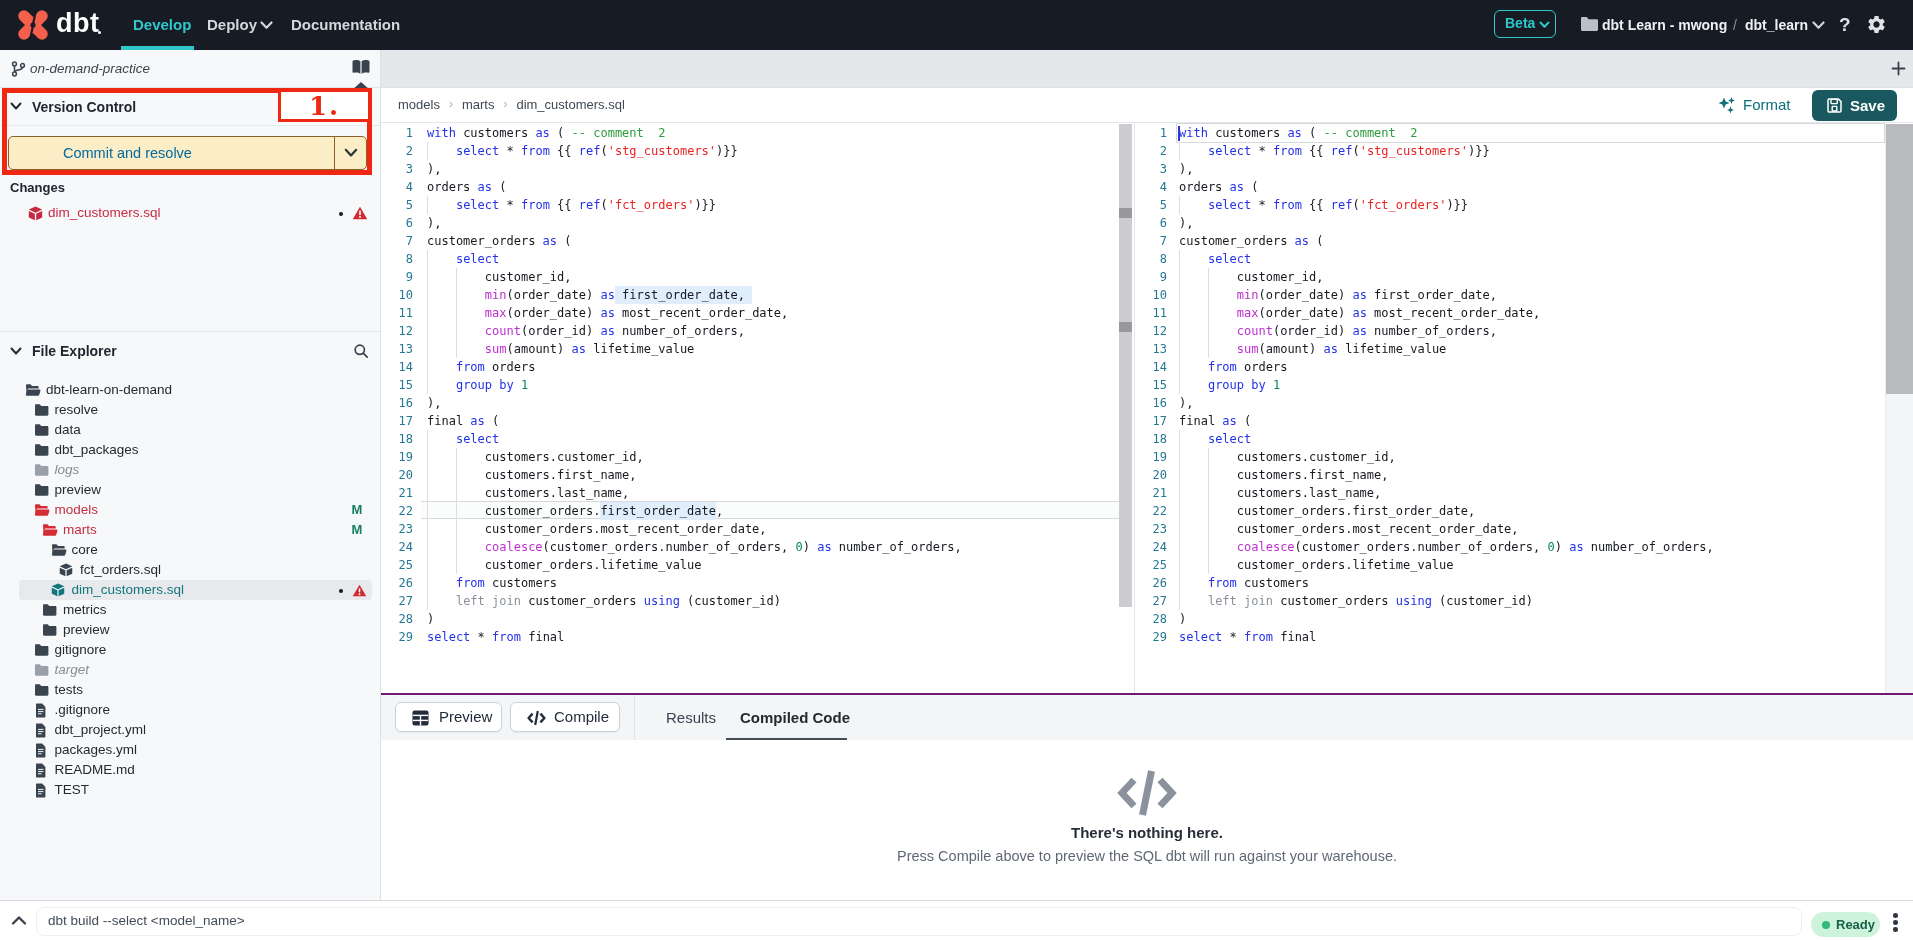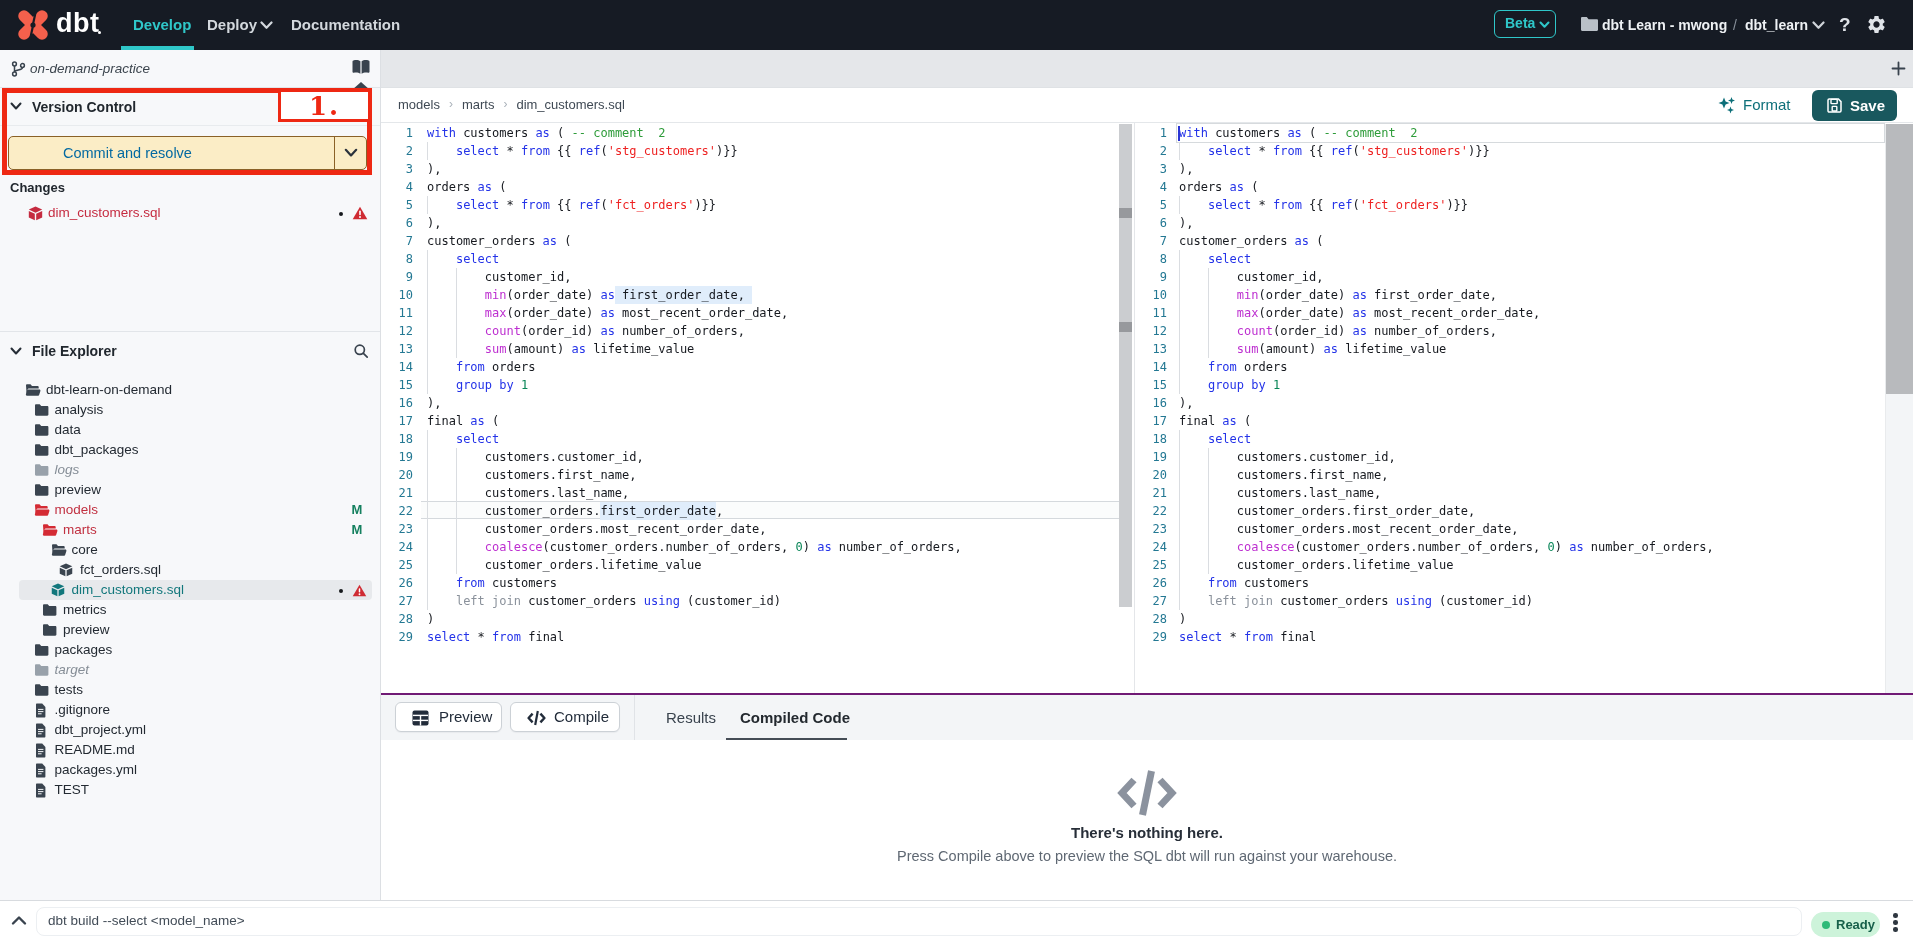--- a/index.html
+++ b/index.html
@@ -255,21 +255,21 @@
         <span class="t-icon" style="left:25px"><svg width="16" height="14" viewBox="0 0 16 14">
             <path d="M1 2.4 C1 1.8 1.5 1.3 2.1 1.3 h3.4 l1.5 1.8 h5.6 c.6 0 1.1.5 1.1 1.1 v1.2 h-10 c-.5 0-.9.3-1 .8 L1.6 11z" fill="#3a444f"></path>
             <path d="M3.1 6.5 h11.3 c.7 0 1.2.7 1 1.4 l-1.2 3.9 c-.1.5-.6.9-1.1.9 H1.9 c-.7 0-1.2-.7-1-1.4 l1.1-3.9 c.1-.5.6-.9 1.1-.9z" fill="#3a444f"></path>
           </svg></span>
         <span class="t-label" style="left:46px">dbt-learn-on-demand</span>
       </div>
       <div class="tree-row">
         <span class="t-icon" style="left:33.5px"><svg width="15" height="14" viewBox="0 0 15 14">
             <path d="M1 2.4 C1 1.8 1.5 1.3 2.1 1.3 h3.6 l1.5 1.8 h6.1 c.6 0 1.1.5 1.1 1.1 v7.4 c0 .6-.5 1.1-1.1 1.1 H2.1 C1.5 12.7 1 12.2 1 11.6 Z" fill="#3a444f"></path>
           </svg></span>
-        <span class="t-label" style="left:54.5px">analysis</span>
+        <span class="t-label" style="left:54.5px">resolve</span>
       </div>
       <div class="tree-row">
         <span class="t-icon" style="left:33.5px"><svg width="15" height="14" viewBox="0 0 15 14">
             <path d="M1 2.4 C1 1.8 1.5 1.3 2.1 1.3 h3.6 l1.5 1.8 h6.1 c.6 0 1.1.5 1.1 1.1 v7.4 c0 .6-.5 1.1-1.1 1.1 H2.1 C1.5 12.7 1 12.2 1 11.6 Z" fill="#3a444f"></path>
           </svg></span>
         <span class="t-label" style="left:54.5px">data</span>
       </div>
       <div class="tree-row">
         <span class="t-icon" style="left:33.5px"><svg width="15" height="14" viewBox="0 0 15 14">
             <path d="M1 2.4 C1 1.8 1.5 1.3 2.1 1.3 h3.6 l1.5 1.8 h6.1 c.6 0 1.1.5 1.1 1.1 v7.4 c0 .6-.5 1.1-1.1 1.1 H2.1 C1.5 12.7 1 12.2 1 11.6 Z" fill="#3a444f"></path>
@@ -343,21 +343,21 @@
       <div class="tree-row">
         <span class="t-icon" style="left:42px"><svg width="15" height="14" viewBox="0 0 15 14">
             <path d="M1 2.4 C1 1.8 1.5 1.3 2.1 1.3 h3.6 l1.5 1.8 h6.1 c.6 0 1.1.5 1.1 1.1 v7.4 c0 .6-.5 1.1-1.1 1.1 H2.1 C1.5 12.7 1 12.2 1 11.6 Z" fill="#3a444f"></path>
           </svg></span>
         <span class="t-label" style="left:63px">preview</span>
       </div>
       <div class="tree-row">
         <span class="t-icon" style="left:33.5px"><svg width="15" height="14" viewBox="0 0 15 14">
             <path d="M1 2.4 C1 1.8 1.5 1.3 2.1 1.3 h3.6 l1.5 1.8 h6.1 c.6 0 1.1.5 1.1 1.1 v7.4 c0 .6-.5 1.1-1.1 1.1 H2.1 C1.5 12.7 1 12.2 1 11.6 Z" fill="#3a444f"></path>
           </svg></span>
-        <span class="t-label" style="left:54.5px">packages</span>
+        <span class="t-label" style="left:54.5px">gitignore</span>
       </div>
       <div class="tree-row">
         <span class="t-icon" style="left:33.5px"><svg width="15" height="14" viewBox="0 0 15 14">
             <path d="M1 2.4 C1 1.8 1.5 1.3 2.1 1.3 h3.6 l1.5 1.8 h6.1 c.6 0 1.1.5 1.1 1.1 v7.4 c0 .6-.5 1.1-1.1 1.1 H2.1 C1.5 12.7 1 12.2 1 11.6 Z" fill="#98a1aa"></path>
           </svg></span>
         <span class="t-label muted" style="left:54.5px">target</span>
       </div>
       <div class="tree-row">
         <span class="t-icon" style="left:33.5px"><svg width="15" height="14" viewBox="0 0 15 14">
             <path d="M1 2.4 C1 1.8 1.5 1.3 2.1 1.3 h3.6 l1.5 1.8 h6.1 c.6 0 1.1.5 1.1 1.1 v7.4 c0 .6-.5 1.1-1.1 1.1 H2.1 C1.5 12.7 1 12.2 1 11.6 Z" fill="#3a444f"></path>
@@ -382,30 +382,30 @@
           </svg></span>
         <span class="t-label" style="left:54.5px">dbt_project.yml</span>
       </div>
       <div class="tree-row">
         <span class="t-icon" style="left:33.5px"><svg width="13" height="15" viewBox="0 0 13 15">
             <path d="M2 1.6 C2 1 2.4.6 3 .6 h5.2 L11.4 4 v9.4 c0 .6-.4 1-1 1 H3 c-.6 0-1-.4-1-1z" fill="#3a444f"></path>
             <line x1="4" y1="6.4" x2="9.4" y2="6.4" stroke="#f7f8fa" stroke-width="1"></line>
             <line x1="4" y1="8.6" x2="9.4" y2="8.6" stroke="#f7f8fa" stroke-width="1"></line>
             <line x1="4" y1="10.8" x2="7.6" y2="10.8" stroke="#f7f8fa" stroke-width="1"></line>
           </svg></span>
-        <span class="t-label" style="left:54.5px">README.md</span>
+        <span class="t-label" style="left:54.5px">packages.yml</span>
       </div>
       <div class="tree-row">
         <span class="t-icon" style="left:33.5px"><svg width="13" height="15" viewBox="0 0 13 15">
             <path d="M2 1.6 C2 1 2.4.6 3 .6 h5.2 L11.4 4 v9.4 c0 .6-.4 1-1 1 H3 c-.6 0-1-.4-1-1z" fill="#3a444f"></path>
             <line x1="4" y1="6.4" x2="9.4" y2="6.4" stroke="#f7f8fa" stroke-width="1"></line>
             <line x1="4" y1="8.6" x2="9.4" y2="8.6" stroke="#f7f8fa" stroke-width="1"></line>
             <line x1="4" y1="10.8" x2="7.6" y2="10.8" stroke="#f7f8fa" stroke-width="1"></line>
           </svg></span>
-        <span class="t-label" style="left:54.5px">packages.yml</span>
+        <span class="t-label" style="left:54.5px">README.md</span>
       </div>
       <div class="tree-row">
         <span class="t-icon" style="left:33.5px"><svg width="13" height="15" viewBox="0 0 13 15">
             <path d="M2 1.6 C2 1 2.4.6 3 .6 h5.2 L11.4 4 v9.4 c0 .6-.4 1-1 1 H3 c-.6 0-1-.4-1-1z" fill="#3a444f"></path>
             <line x1="4" y1="6.4" x2="9.4" y2="6.4" stroke="#f7f8fa" stroke-width="1"></line>
             <line x1="4" y1="8.6" x2="9.4" y2="8.6" stroke="#f7f8fa" stroke-width="1"></line>
             <line x1="4" y1="10.8" x2="7.6" y2="10.8" stroke="#f7f8fa" stroke-width="1"></line>
           </svg></span>
         <span class="t-label" style="left:54.5px">TEST</span>
       </div>

